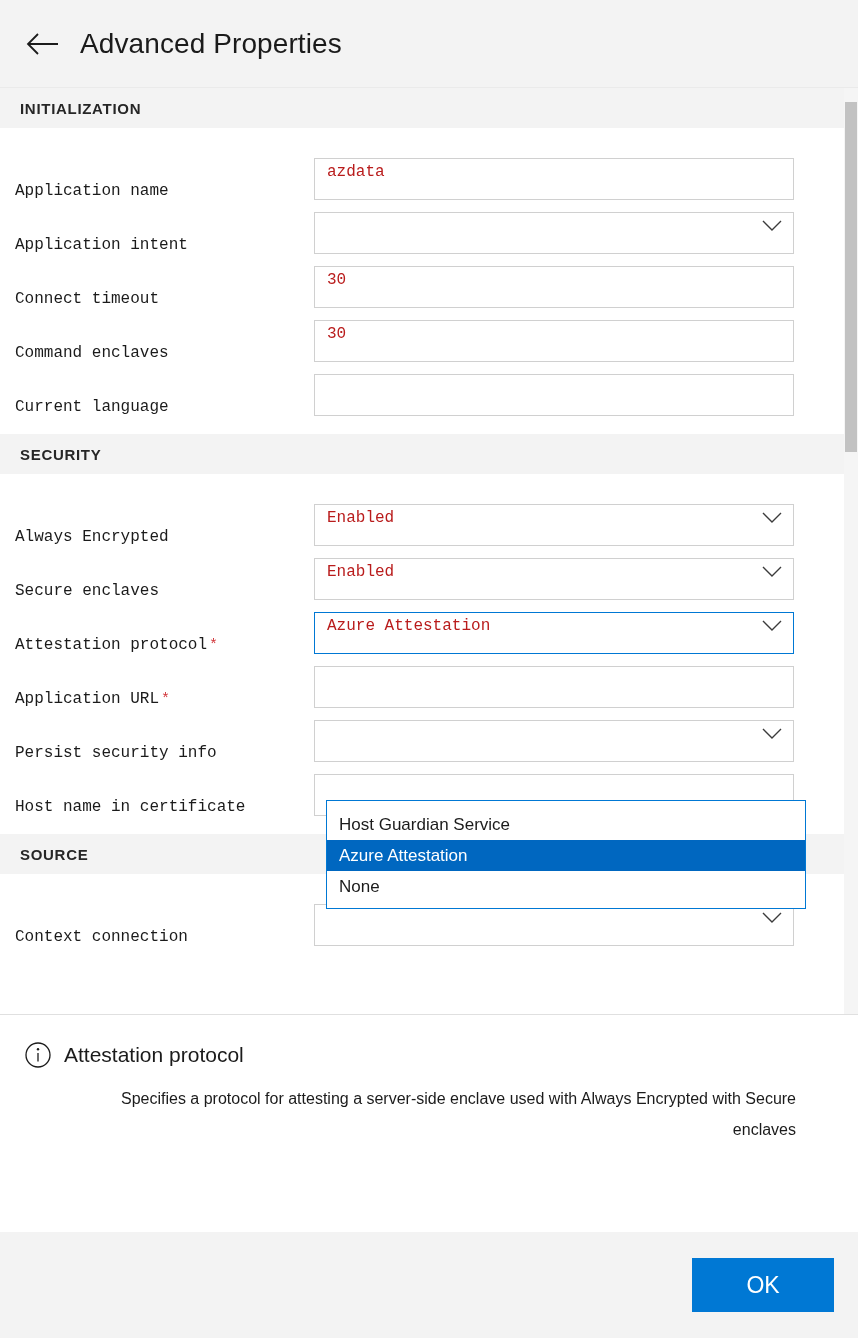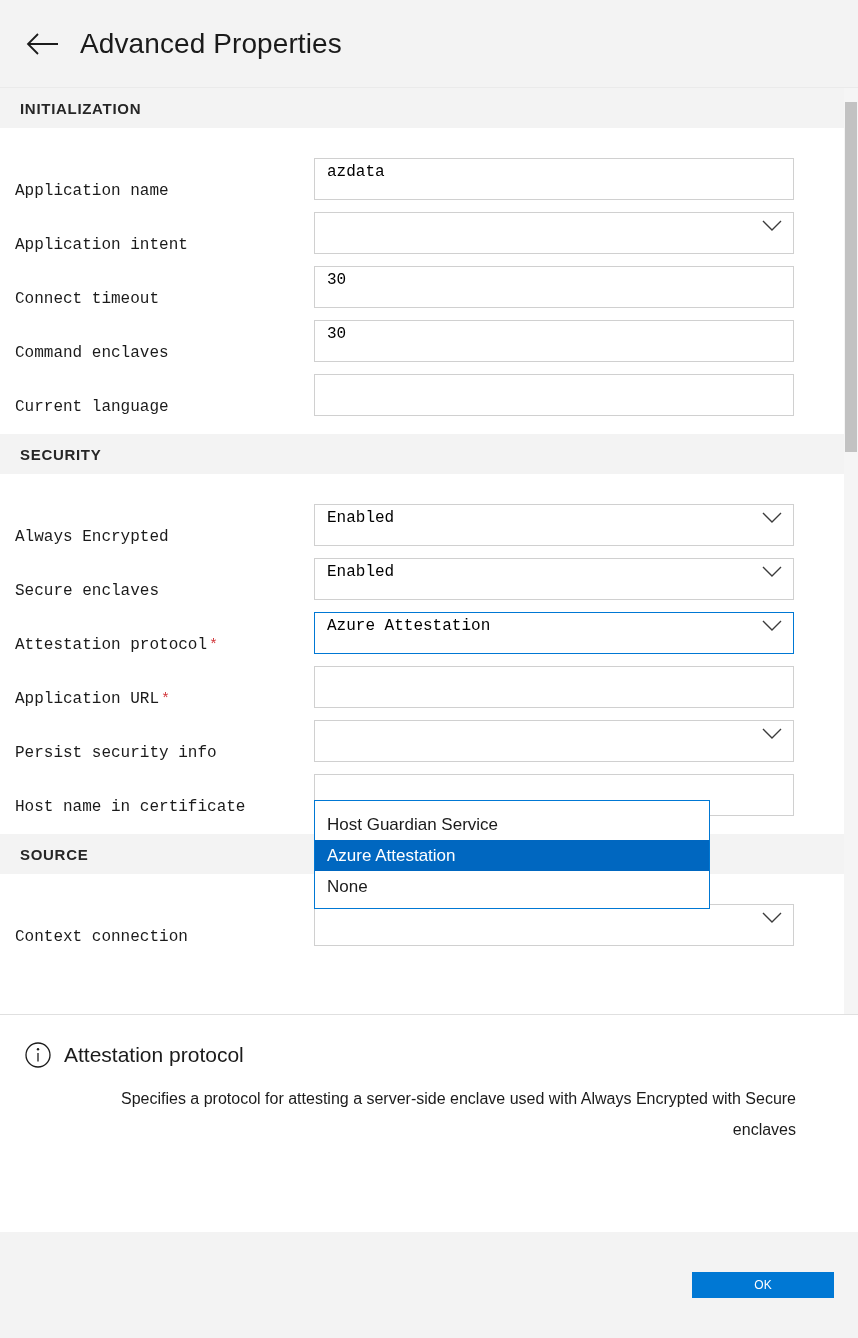--- a/index.html
+++ b/index.html
@@ -117,43 +117,43 @@
   .field {
     position: relative;
     width: 480px;
     height: 42px;
     border: 1px solid #d0d0d0;
     background: #ffffff;
     display: flex;
     align-items: center;
     padding: 0 10px 14px 12px;
     font-size: 16px;
-    color: #000000;
+    color: #b91c1c;
   }
   .field.focused {
     border: 1px solid #0078d4;
   }
   .field .value { flex: 1 1 auto; }
   .chev {
     width: 22px;
     height: 22px;
     flex: 0 0 auto;
     display: flex;
     align-items: center;
     justify-content: center;
     color: #3b3b3b;
   }
   .spacer-sm { height: 18px; }
 
   
   .dropdown-popup {
     position: absolute;
-    left: 314px;
+    left: 326px;
     top: 712px;
-    width: 396px;
+    width: 480px;
     background: #ffffff;
     border: 1px solid #0078d4;
     padding: 8px 0 6px 0;
     z-index: 20;
   }
   .dd-item {
     height: 31px;
     display: flex;
     align-items: center;
     padding-left: 12px;
@@ -207,23 +207,23 @@
     flex: 0 0 auto;
     background: #f3f3f3;
     height: 106px;
     display: flex;
     align-items: center;
     justify-content: flex-end;
     padding-right: 24px;
     gap: 16px;
   }
   .btn {
-    height: 26px;
+    height: 54px;
     min-width: 142px;
-    font-size: 12px;
+    font-size: 23px;
     font-family: "Liberation Sans", sans-serif;
     display: flex;
     align-items: center;
     justify-content: center;
     cursor: pointer;
     border: 1px solid transparent;
   }
   .btn-primary {
     background: #0078d4;
     color: #ffffff;

